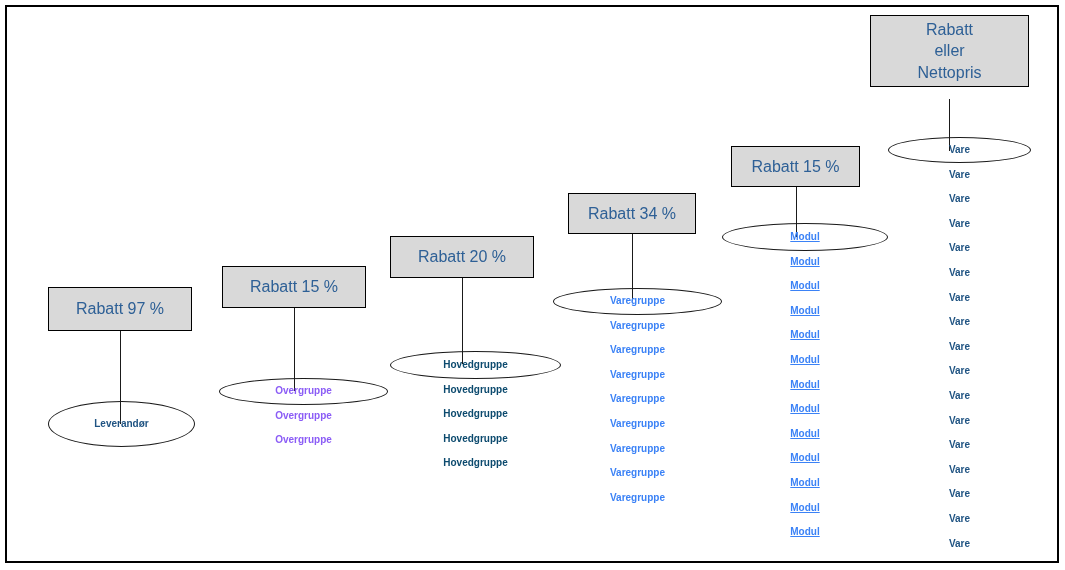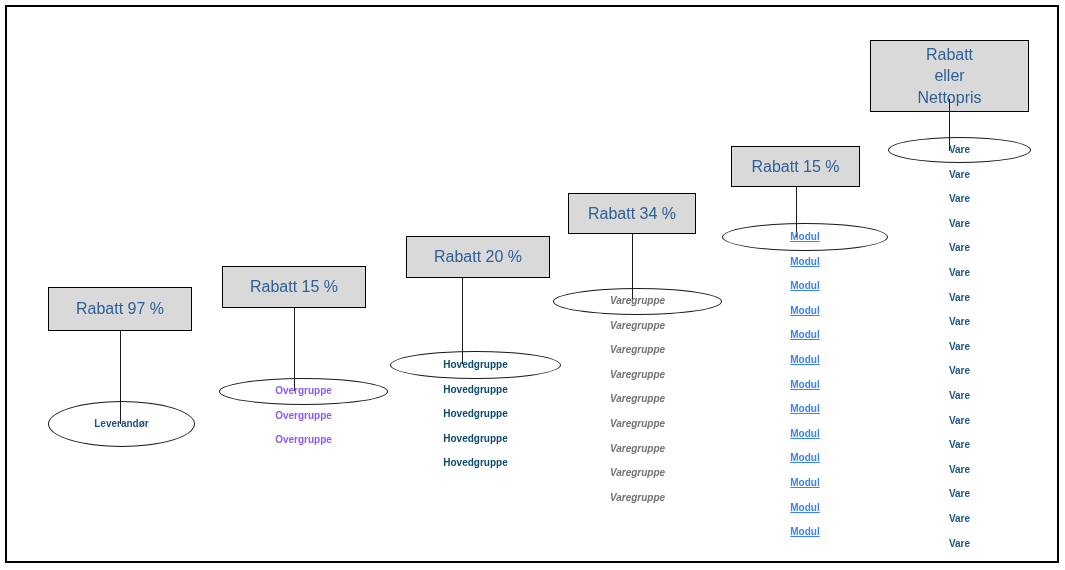--- a/index.html
+++ b/index.html
@@ -90,37 +90,37 @@
     <div class="connector" style="left: 294px; top: 308px; height: 83px; border-left-color: rgb(26, 26, 26);"></div>
     <div class="ellipse" style="left: 219px; top: 378px; width: 169px; height: 27px; border-color: rgb(26, 26, 26);"></div>
     <div class="labels" style="left: 219px; top: 379px; width: 169px; color: #8b5cf6;">
         <span class="item">Overgruppe</span>
         <span class="item">Overgruppe</span>
         <span class="item">Overgruppe</span>
       </div>
   </div>
 
   <div class="col">
-    <div class="disc-box" style="left: 390px; top: 236px; width: 144px; height: 42px; background: rgb(217, 217, 217); border-color: rgb(0, 0, 0); color: rgb(46, 96, 150); margin-left: 16px;">Rabatt 20 %</div>
+    <div class="disc-box" style="left: 390px; top: 236px; width: 144px; height: 42px; background: rgb(217, 217, 217); border-color: rgb(0, 0, 0); color: rgb(46, 96, 150);">Rabatt 20 %</div>
     <div class="connector" style="left: 462px; top: 278px; height: 86px; border-left-color: rgb(26, 26, 26);"></div>
     <div class="ellipse" style="left: 390px; top: 351px; width: 171px; height: 28px; border-color: rgb(26, 26, 26);"></div>
     <div class="labels" style="left: 390px; top: 353px; width: 171px; color: #0c4a6e;">
         <span class="item">Hovedgruppe</span>
         <span class="item">Hovedgruppe</span>
         <span class="item">Hovedgruppe</span>
         <span class="item">Hovedgruppe</span>
         <span class="item">Hovedgruppe</span>
       </div>
   </div>
 
   <div class="col">
     <div class="disc-box" style="left: 568px; top: 193px; width: 128px; height: 41px; background: rgb(217, 217, 217); border-color: rgb(0, 0, 0); color: rgb(46, 96, 150);">Rabatt 34 %</div>
     <div class="connector" style="left: 632px; top: 234px; height: 67px; border-left-color: rgb(26, 26, 26);"></div>
     <div class="ellipse" style="left: 553px; top: 288px; width: 169px; height: 27px; border-color: rgb(26, 26, 26);"></div>
-    <div class="labels" style="left: 553px; top: 289px; width: 169px; color: #737373; font-style: italic;">
+    <div class="labels" style="left: 553px; top: 289px; width: 169px; color: #3b82f6;">
         <span class="item">Varegruppe</span>
         <span class="item">Varegruppe</span>
         <span class="item">Varegruppe</span>
         <span class="item">Varegruppe</span>
         <span class="item">Varegruppe</span>
         <span class="item">Varegruppe</span>
         <span class="item">Varegruppe</span>
         <span class="item">Varegruppe</span>
         <span class="item">Varegruppe</span>
       </div>
@@ -141,21 +141,21 @@
         <span class="item">Modul</span>
         <span class="item">Modul</span>
         <span class="item">Modul</span>
         <span class="item">Modul</span>
         <span class="item">Modul</span>
         <span class="item">Modul</span>
       </div>
   </div>
 
   <div class="col">
-    <div class="disc-box" style="left: 870px; top: 40px; width: 159px; height: 72px; background: rgb(217, 217, 217); border-color: rgb(0, 0, 0); color: rgb(46, 96, 150);">Rabatt
+    <div class="disc-box" style="left: 870px; top: 15px; width: 159px; height: 72px; background: rgb(217, 217, 217); border-color: rgb(0, 0, 0); color: rgb(46, 96, 150);">Rabatt
 eller
 Nettopris</div>
     <div class="connector" style="left: 949px; top: 99px; height: 52px; border-left-color: rgb(26, 26, 26);"></div>
     <div class="ellipse" style="left: 888px; top: 137px; width: 143px; height: 26px; border-color: rgb(26, 26, 26);"></div>
     <div class="labels" style="left: 888px; top: 138px; width: 143px; color: rgb(31, 83, 130);">
         <span class="item">Vare</span>
         <span class="item">Vare</span>
         <span class="item">Vare</span>
         <span class="item">Vare</span>
         <span class="item">Vare</span>

